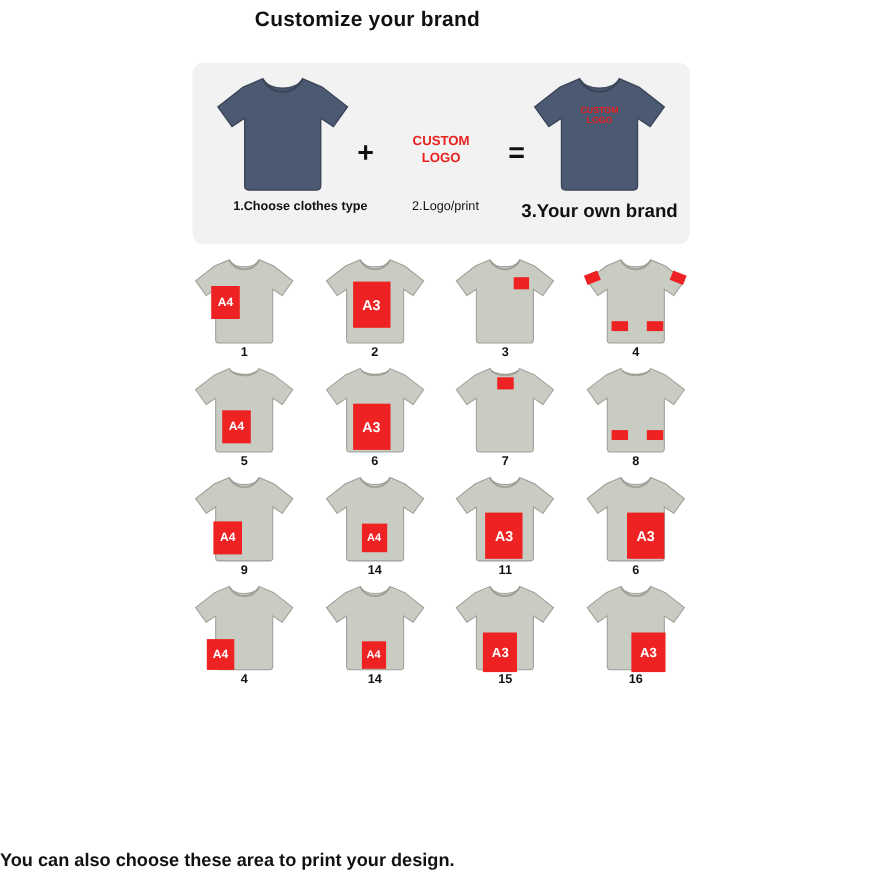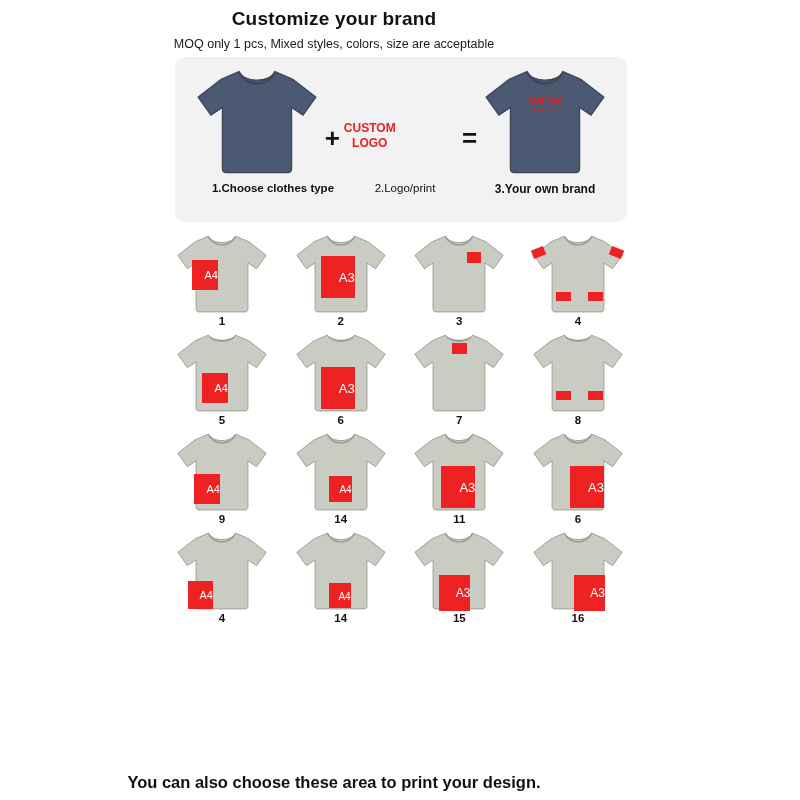--- a/index.html
+++ b/index.html
@@ -53,33 +53,33 @@
     display: flex;
     align-items: flex-start;
     justify-content: space-between;
     padding: 12px 18px 0 18px;
     box-sizing: border-box;
   }
   .panel-cell {
     width: 130px;
     display: flex;
     flex-direction: column;
-    align-items: flex-start;
+    align-items: center;
   }
   .panel-op {
     font-size: 26px;
     font-weight: bold;
     color: #111;
     margin-top: 54px;
     width: 26px;
     text-align: center;
   }
   .cap1 { position: absolute; left: 188px; top: 182px; width: 170px; text-align: center; font-size: 11.5px; font-weight: bold; }
   .cap2 { position: absolute; left: 340px; top: 182px; width: 130px; text-align: center; font-size: 11.5px; font-weight: normal; }
-  .cap3 { position: absolute; left: 460px; top: 182px; width: 170px; text-align: center; font-size: 12px; font-weight: bold; }
+  .cap3 { position: absolute; left: 460px; top: 182px; width: 170px; text-align: center; font-size: 17px; font-weight: bold; }
 
   .custom-logo-text {
     color: #e8221f;
     font-weight: bold;
     font-size: 12px;
     line-height: 15px;
     text-align: center;
     margin-top: 52px;
   }
 
@@ -89,27 +89,27 @@
     display: block;
   }
   .shirt svg { display: block; }
 
   .print {
     position: absolute;
     background: #ee2222;
   }
   .print .lbl {
     color: #ffffff;
-    font-weight: normal;
+    font-weight: bold;
     font-family: "Liberation Sans", sans-serif;
     position: absolute;
     left: 0; right: 0;
     top: 50%;
     transform: translateY(-50%);
-    text-align: right;
+    text-align: center;
   }
 
   
   .grid {
     position: absolute;
     left: 168px;
     top: 234px;
     width: 464px;
   }
   .grid-row {
@@ -128,40 +128,39 @@
     font-weight: bold;
     margin-top: 2px;
   }
 
   
   .footer {
     position: absolute;
     left: 0;
     right: 0;
     bottom: 8px;
-    text-align: center;
+    text-align: left;
   }
   .footer .line1 {
     font-size: 16.5px;
     font-weight: bold;
   }
   .footer .line2 {
     font-size: 14px;
     margin-top: 8px;
     color: #1a1a1a;
   }
 </style>
 </head>
 <body>
 
 <div class="page">
 
   <div class="header">
     <div class="title">Customize your brand</div>
-    <div class="subtitle">MOQ only 1 pcs, Mixed styles, colors, size are acceptable</div>
   </div>
 
   <div class="panel">
     <div class="panel-row">
       <div class="panel-cell">
         <div id="navy-shirt-1">
             <div class="shirt">
               <svg width="128" height="105" viewBox="0 0 100 82">
                 <path d="M36,2 L22,8 L4,22 L14,36 L23,30 L23,78 C23,80 24,81 26,81 L74,81 C76,81 77,80 77,78 L77,30 L86,36 L96,22 L78,8 L64,2 C60,11 40,11 36,2 Z" fill="#4b5a72" stroke="#3b4659" stroke-width="1"></path>
                 <path d="M36,3 C43,14 57,14 64,3" fill="none" stroke="#3b4659" stroke-width="1.6"></path>

